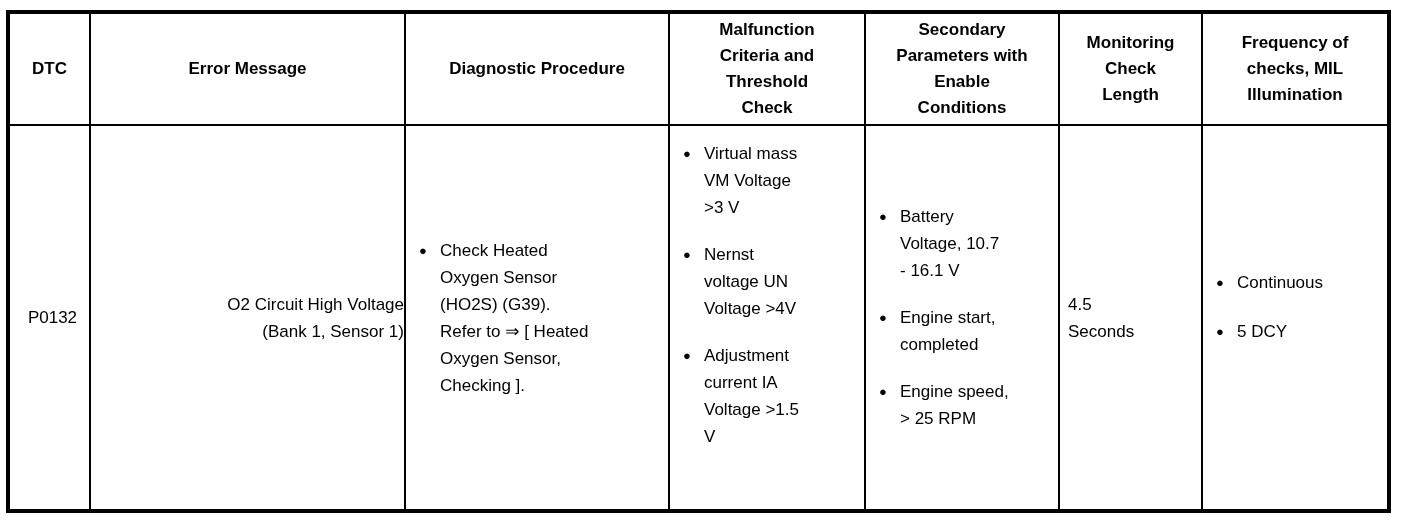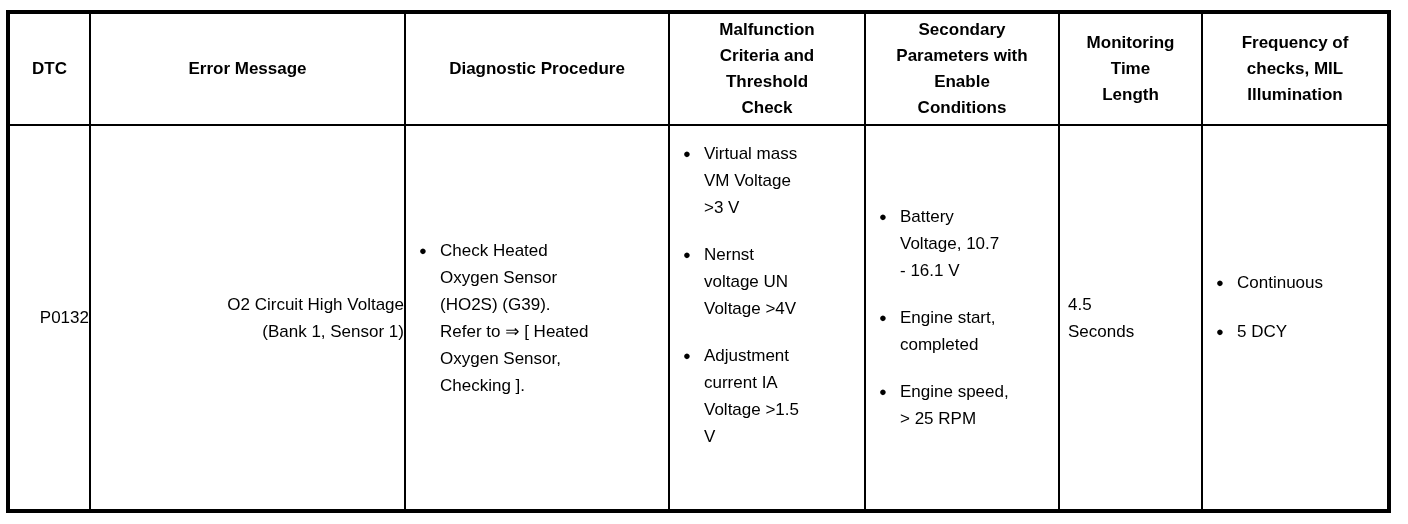--- a/index.html
+++ b/index.html
@@ -41,21 +41,21 @@
     text-align: center;
     white-space: pre-line;
     padding: 2px 4px;
   }
   td {
     font-size: 17px;
     line-height: 27px;
   }
   .cell-dtc {
     padding-left: 6px;
-    text-align: right;
+    text-align: center;
   }
   .cell-error {
     padding-left: 5px;
     white-space: pre-line;
     text-align: right;
   }
   .cell-monitoring {
     padding-left: 8px;
     white-space: pre-line;
     text-align: left;
@@ -105,21 +105,21 @@
         <th>Diagnostic Procedure</th>
         <th>Malfunction
 Criteria and
 Threshold
 Check</th>
         <th>Secondary
 Parameters with
 Enable
 Conditions</th>
         <th>Monitoring
-Time
+Check
 Length</th>
         <th>Frequency of
 checks, MIL
 Illumination</th>
       </tr>
     </thead>
     <tbody>
       <tr>
         <td class="cell-dtc">P0132</td>
         <td class="cell-error">O2 Circuit High Voltage

